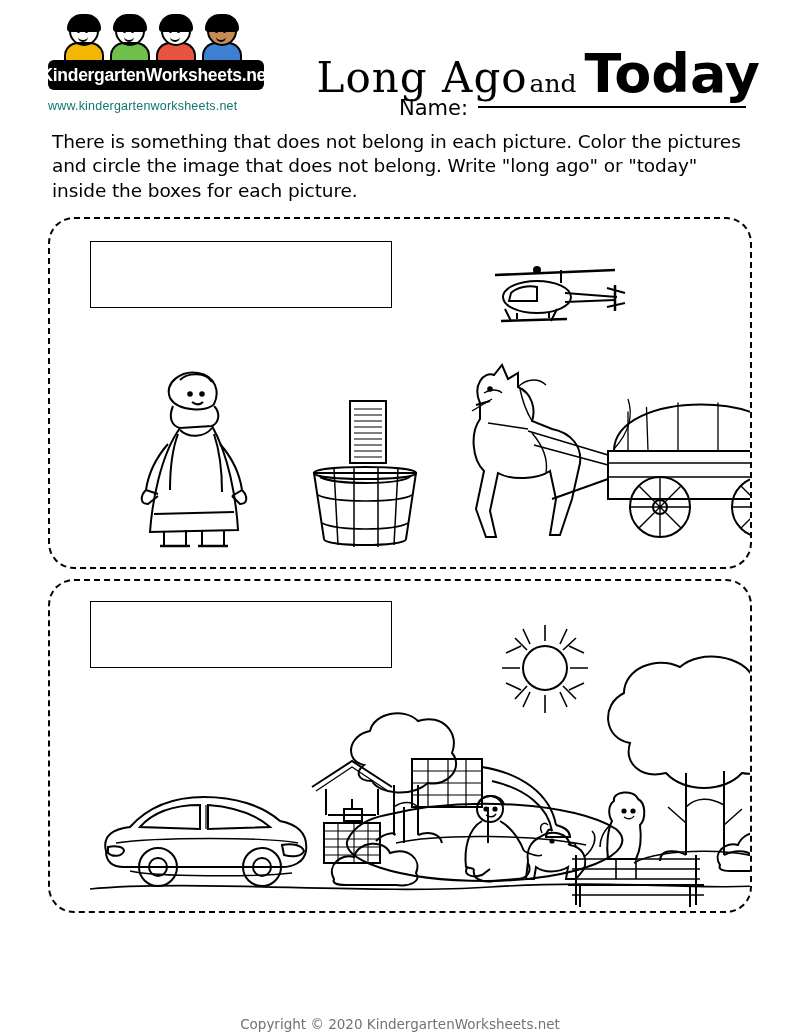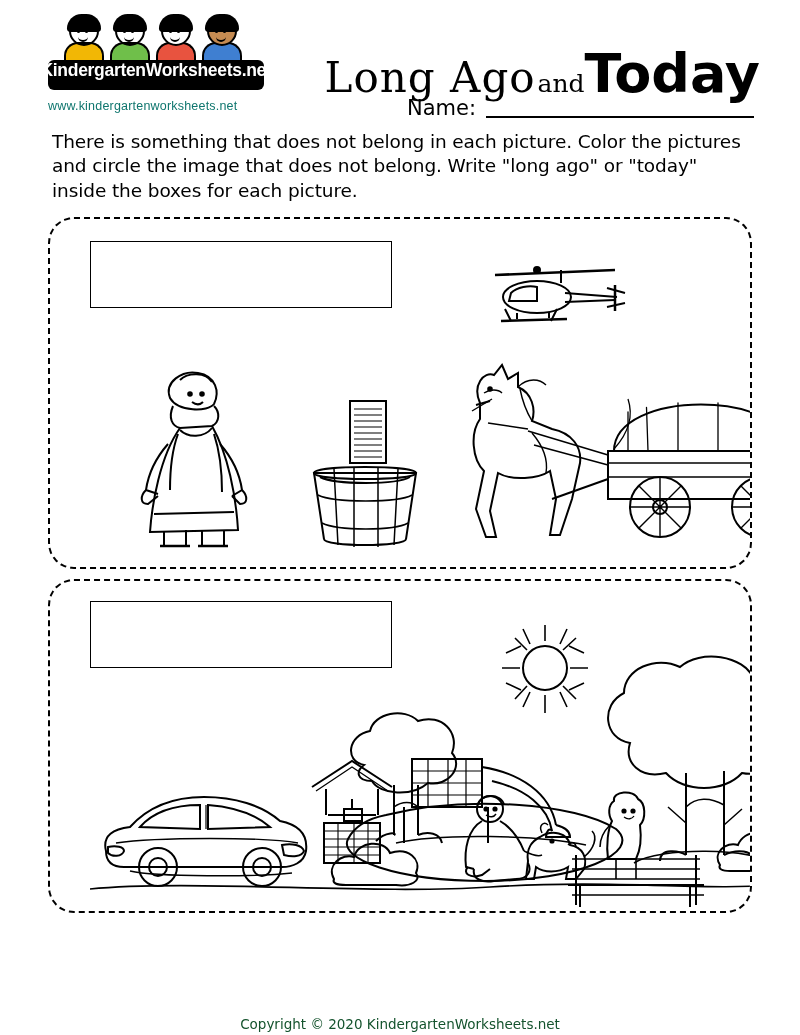--- a/index.html
+++ b/index.html
@@ -108,21 +108,21 @@
   .kid.k4 .head { background: #c58b52; }
 
   .logo-banner {
     position: relative;
     width: 216px;
     height: 30px;
     background: #000;
     border-radius: 6px;
     margin-top: -2px;
     display: flex;
-    align-items: flex-start;
+    align-items: center;
     justify-content: center;
   }
   .logo-banner span {
     color: #ffffff;
     font-size: 17.5px;
     font-weight: bold;
     letter-spacing: -0.3px;
     font-family: "Liberation Sans", sans-serif;
   }
   .logo-url {
@@ -144,34 +144,34 @@
   .title .t-long {
     font-family: "DejaVu Serif", serif;
     font-size: 42px;
     letter-spacing: 1px;
     margin-top: 21px;
   }
   .title .t-and {
     font-family: "DejaVu Serif", serif;
     font-size: 25px;
     margin-left: 2px;
-    margin-right: 0;
+    margin-right: 8px;
   }
   .title .t-today {
     font-family: "DejaVu Sans", sans-serif;
     font-size: 54px;
     font-weight: bold;
   }
 
   .name-line {
     position: absolute;
-    right: 6px;
+    right: 14px;
     top: 82px;
     display: flex;
-    align-items: flex-end;
+    align-items: center;
   }
   .name-label {
     font-size: 21px;
     font-family: "DejaVu Sans", sans-serif;
   }
   .name-blank {
     width: 268px;
     border-bottom: 2.5px solid #000;
     height: 1px;
     margin-left: 10px;
@@ -221,21 +221,21 @@
 
   
   .footer {
     position: absolute;
     left: 0;
     right: 0;
     bottom: 14px;
     text-align: center;
     font-family: "DejaVu Sans", sans-serif;
     font-size: 13.5px;
-    color: #14532d;
+    color: #737373;
     line-height: 1.45;
   }
 </style>
 </head>
 <body>
 
 <div class="page">
 
   <div class="header">
 

